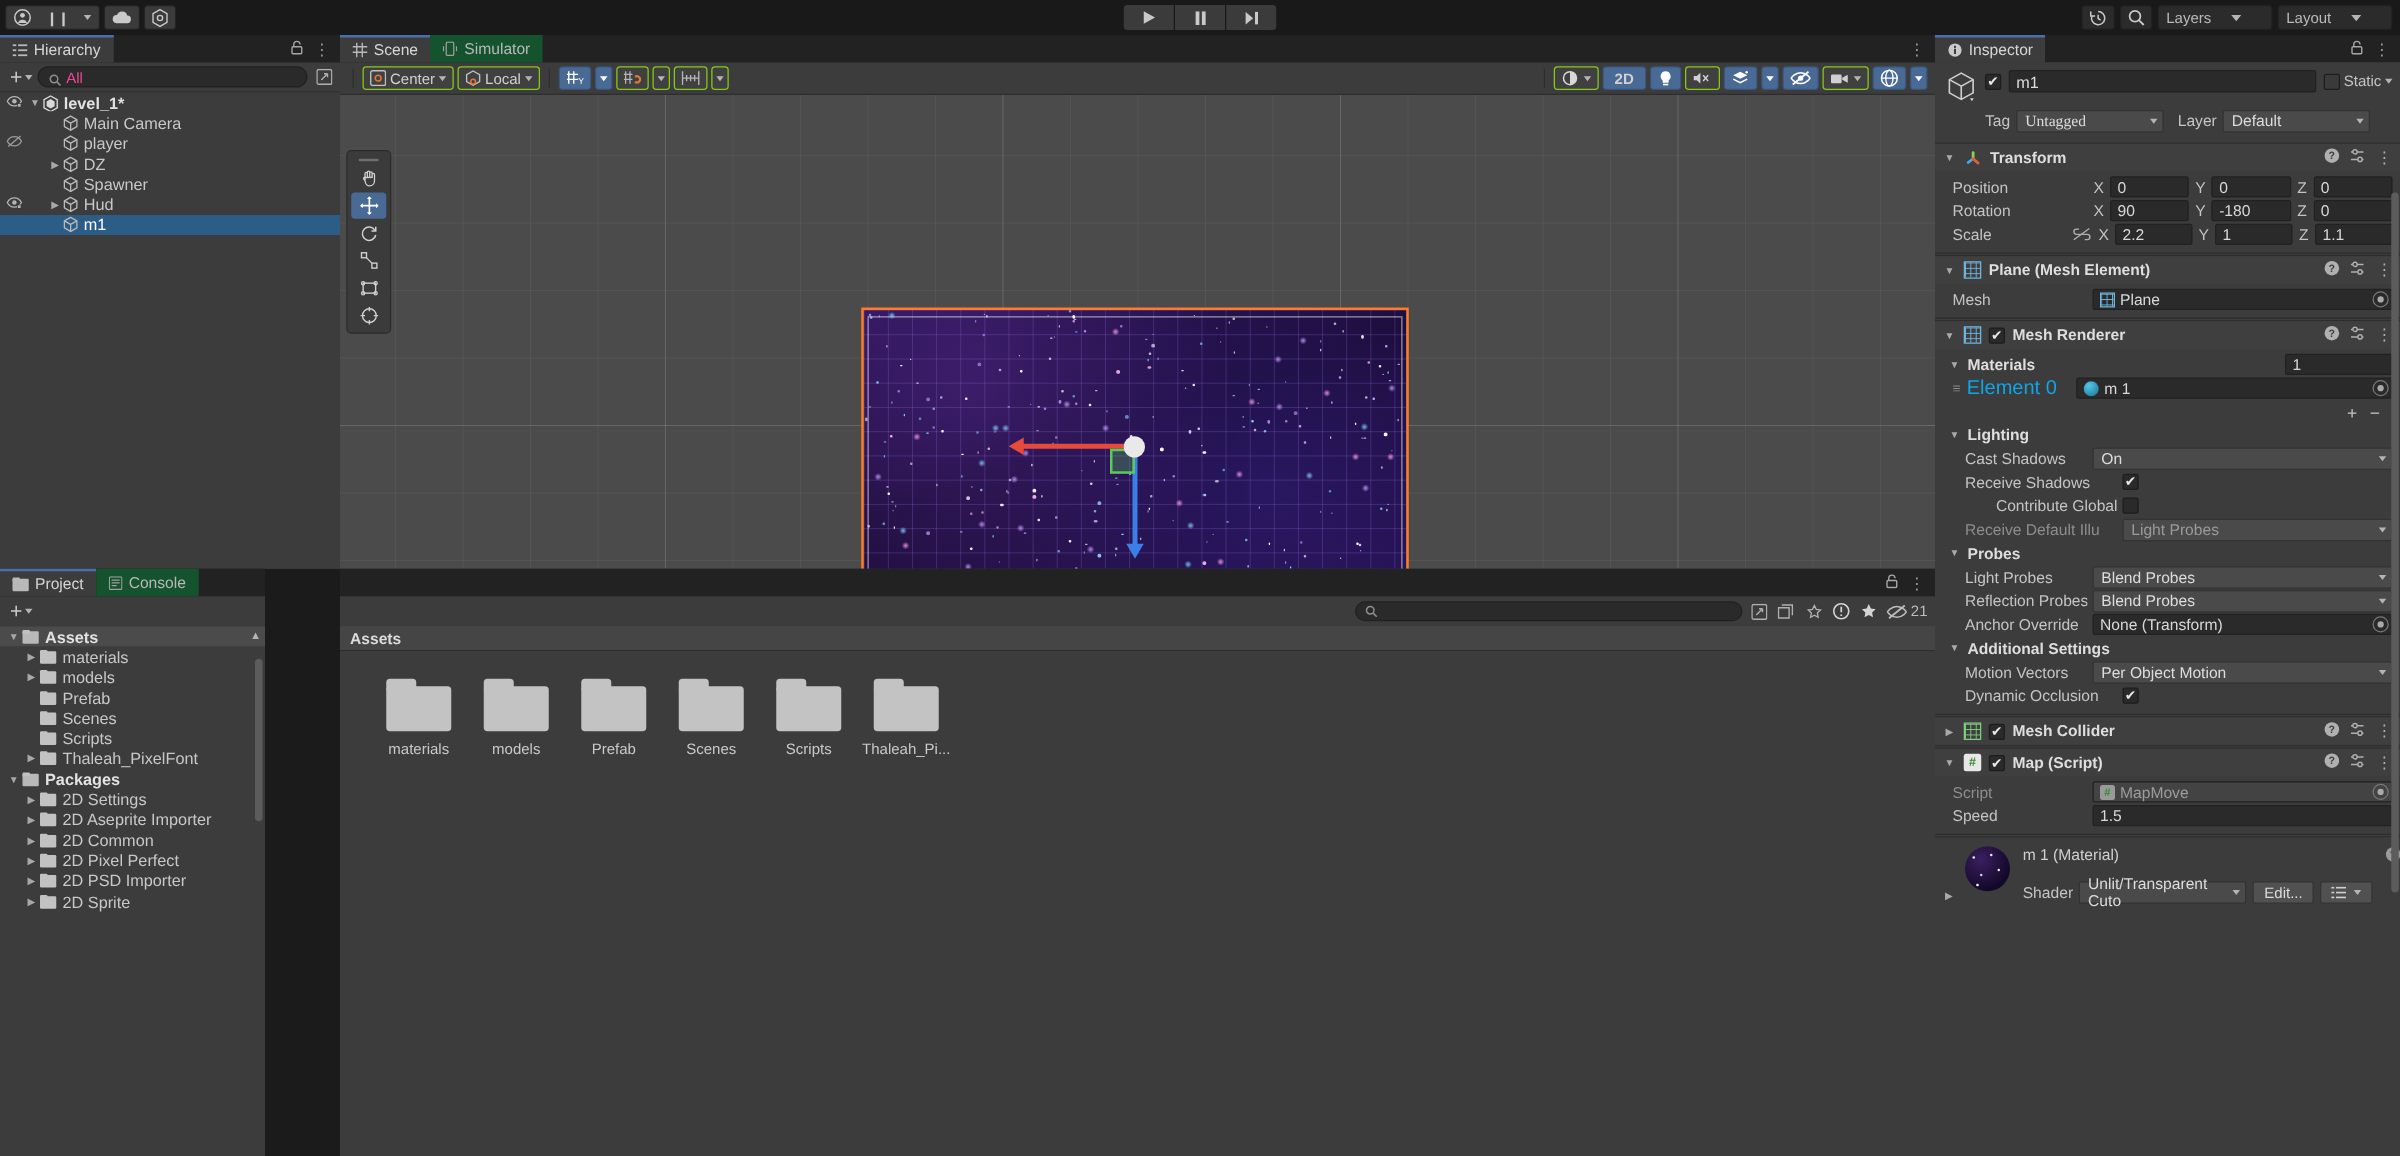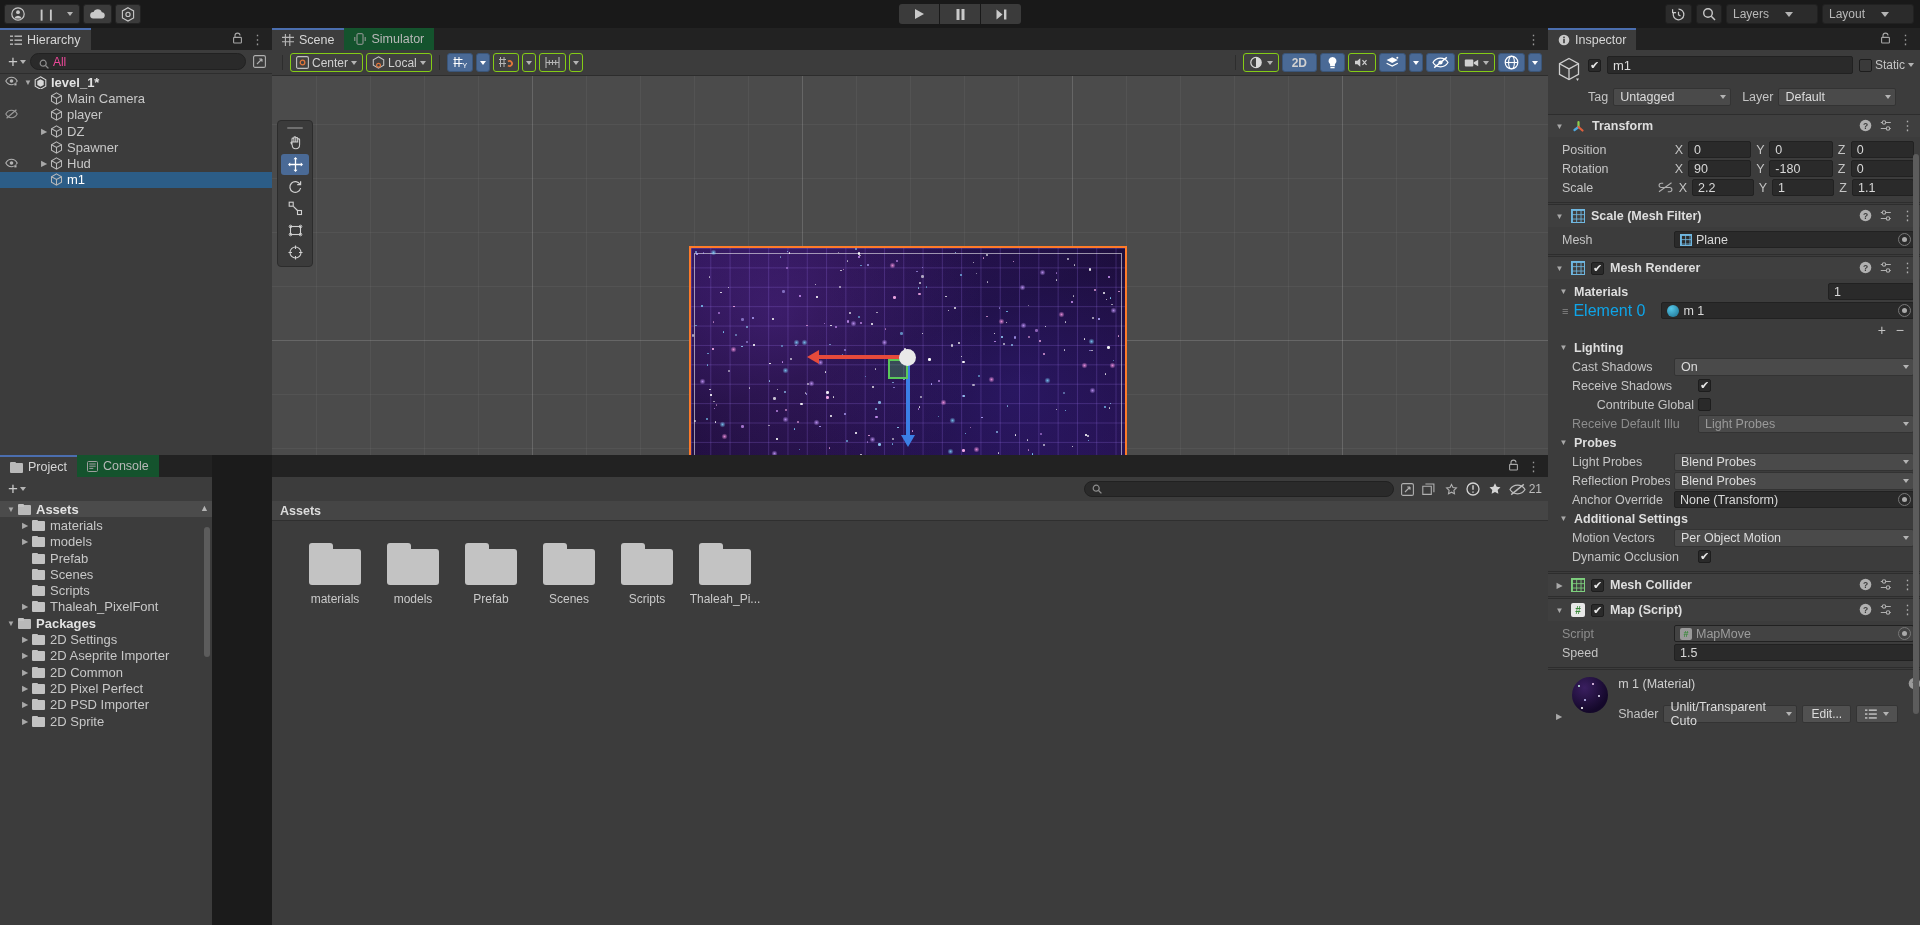--- a/index.html
+++ b/index.html
@@ -1204,21 +1204,21 @@
               <div class="static-grp">
                 <div class="chk" style="background:#3a3a3a;"></div>
                 <span>Static</span>
                 <span class="caret-sm"></span>
               </div>
             </div>
           </div>
         </div>
         <div class="tag-row">
           <span class="lbl">Tag</span>
-          <div class="dd" style="width:118px;">
+          <div class="dd" style="width:118px;font-family:Liberation Serif, serif;">
             <span>Untagged</span>
             <span class="caret-sm"></span>
           </div>
           <span class="lbl" style="margin-left:6px;">Layer</span>
           <div class="dd" style="width:118px;">
             <span>Default</span>
             <span class="caret-sm"></span>
           </div>
         </div>
 
@@ -1300,21 +1300,21 @@
                   <span>1.1</span>
                 </div>
             </div>
           </div>
         </div>
 
         <div class="comp">
           <div class="comp-head">
             <span class="foldout">▼</span>
             <span class="ico-grid"></span>
-            <span class="comp-title">Scale (Mesh Filter)</span>
+            <span class="comp-title">Plane (Mesh Element)</span>
             <div class="comp-actions">
               <span>
                 <svg width="13" height="13" viewBox="0 0 13 13">
                     <circle cx="6.5" cy="6.5" r="5.8" fill="#b0b0b0"></circle>
                     <text x="6.5" y="9.6" font-size="8.5" fill="#3c3c3c" text-anchor="middle" font-family="Liberation Sans" font-weight="bold">?</text>
                   </svg>
               </span>
               <span>
                 <svg width="13" height="13" viewBox="0 0 13 13">
                     <path d="M0.8 3.5h10M0.8 9.5h10" stroke="#b0b0b0" stroke-width="1.2"></path>

